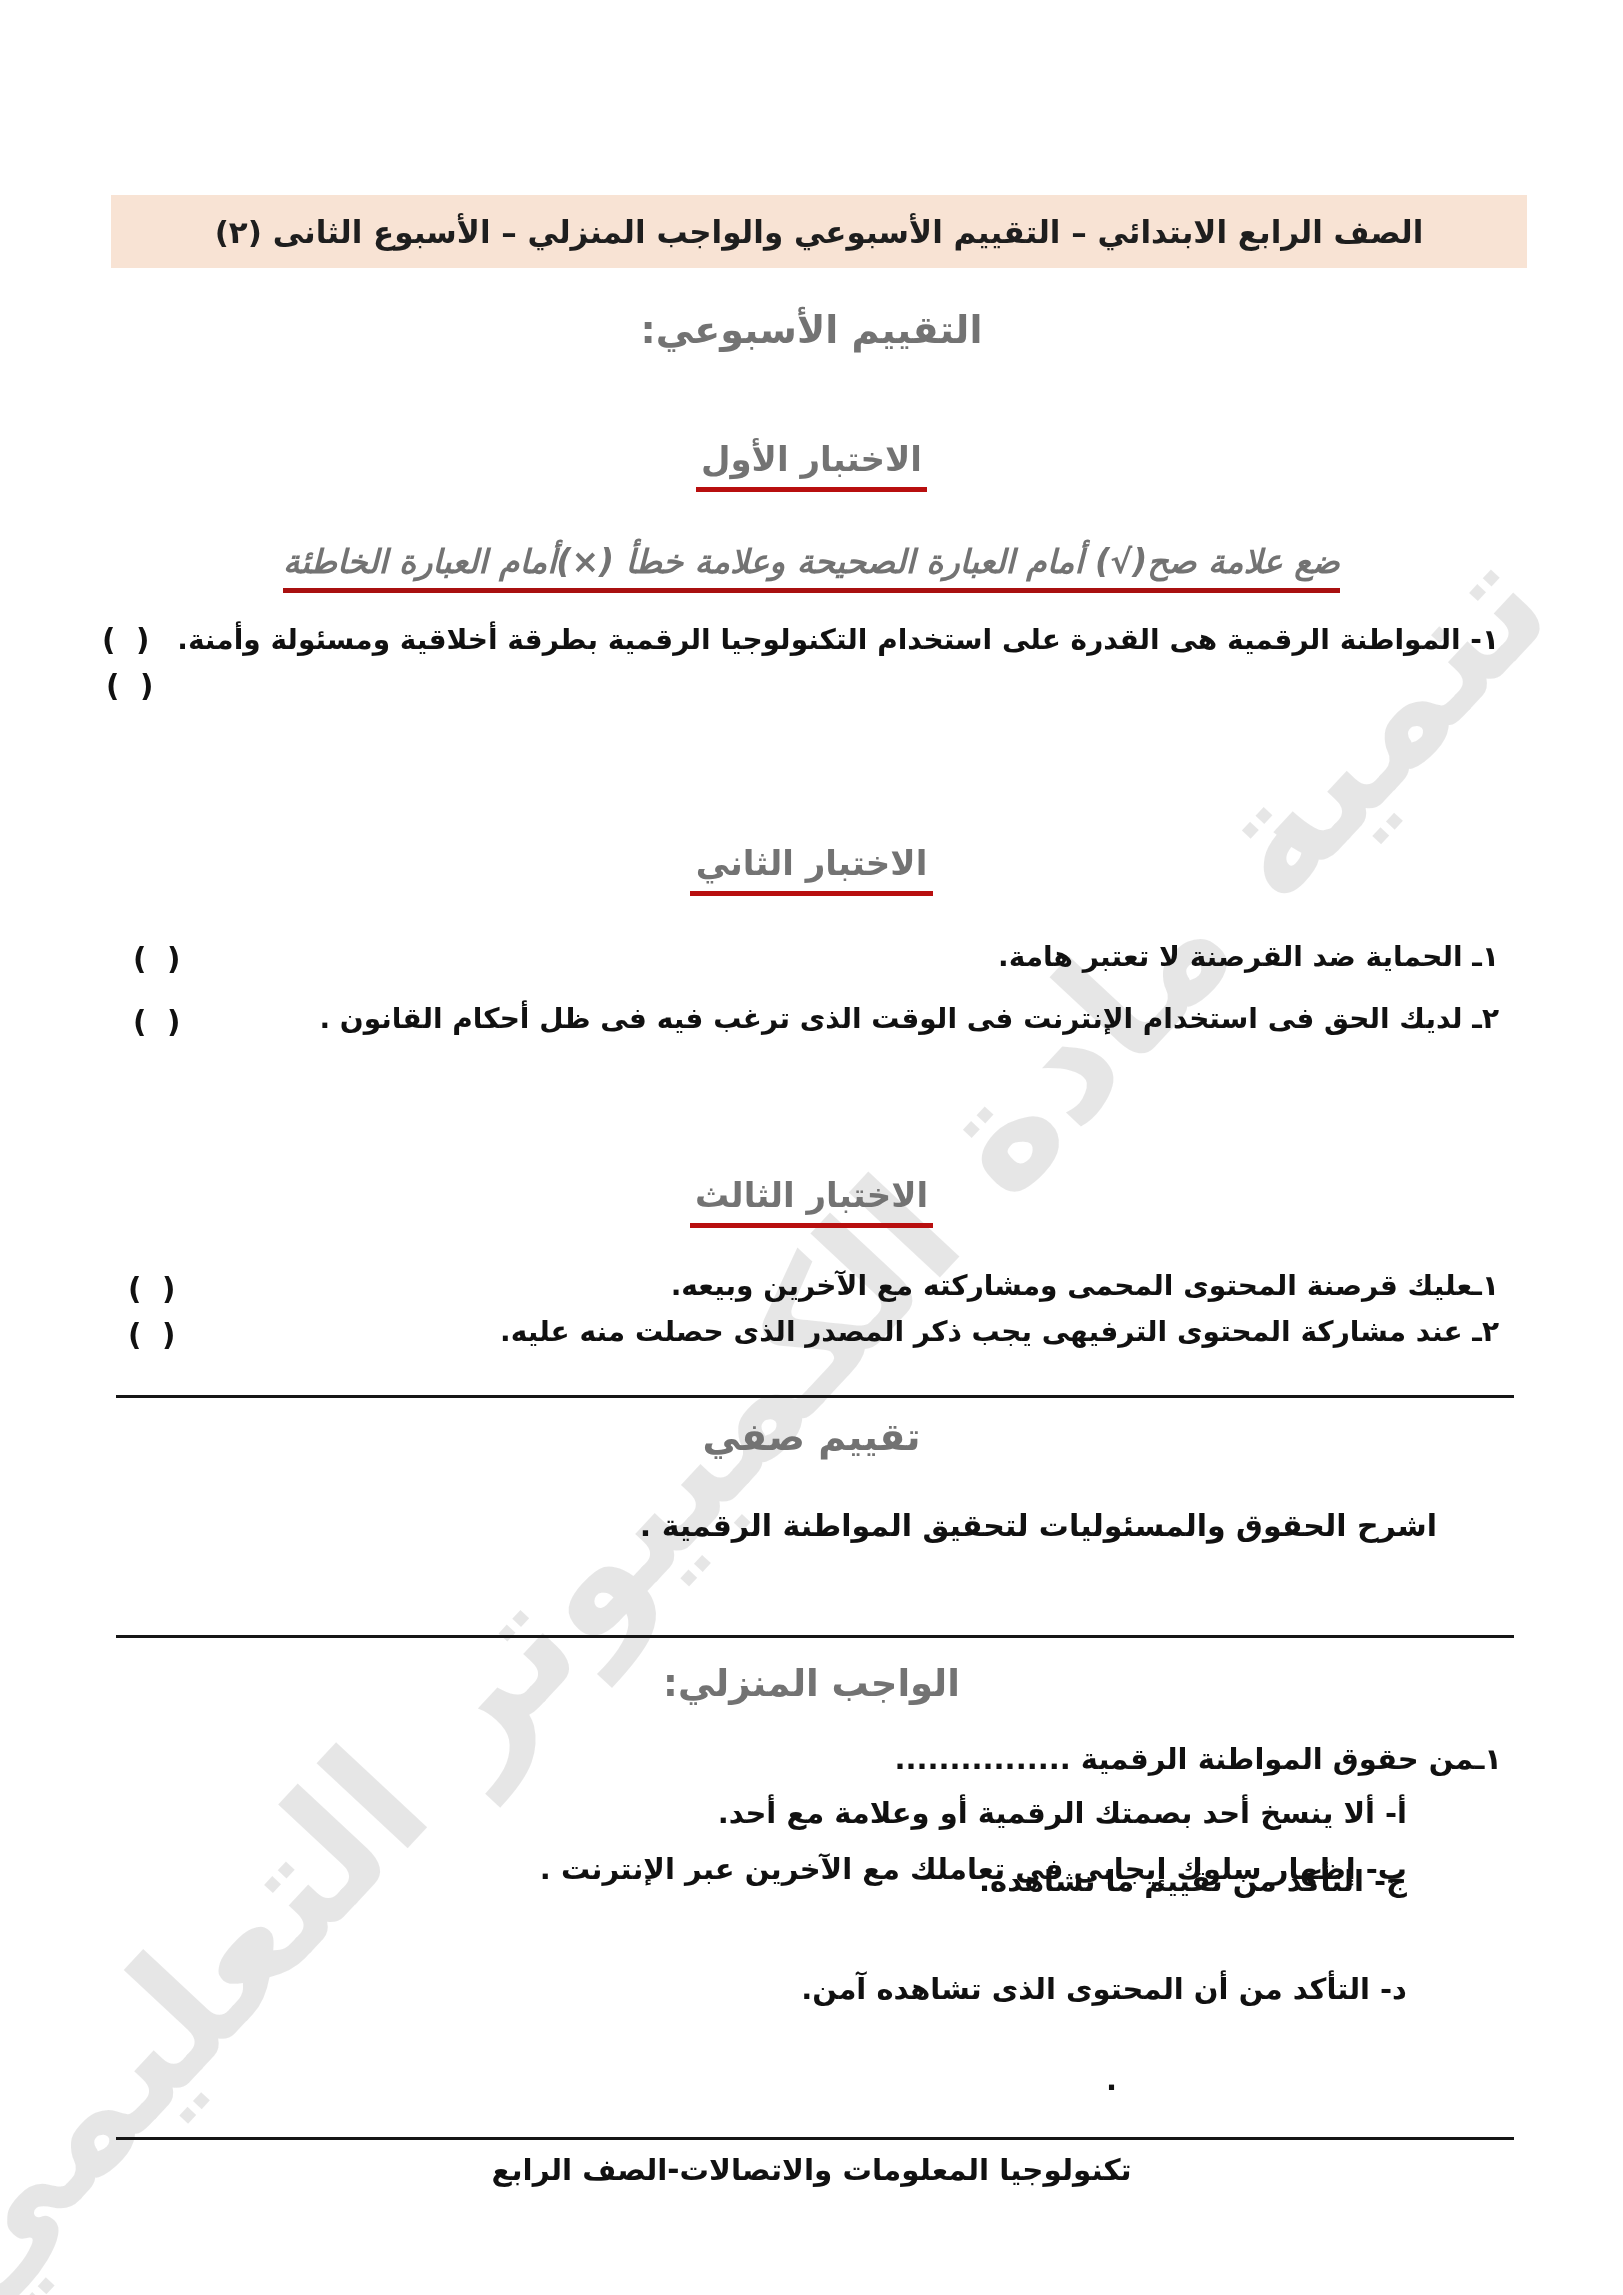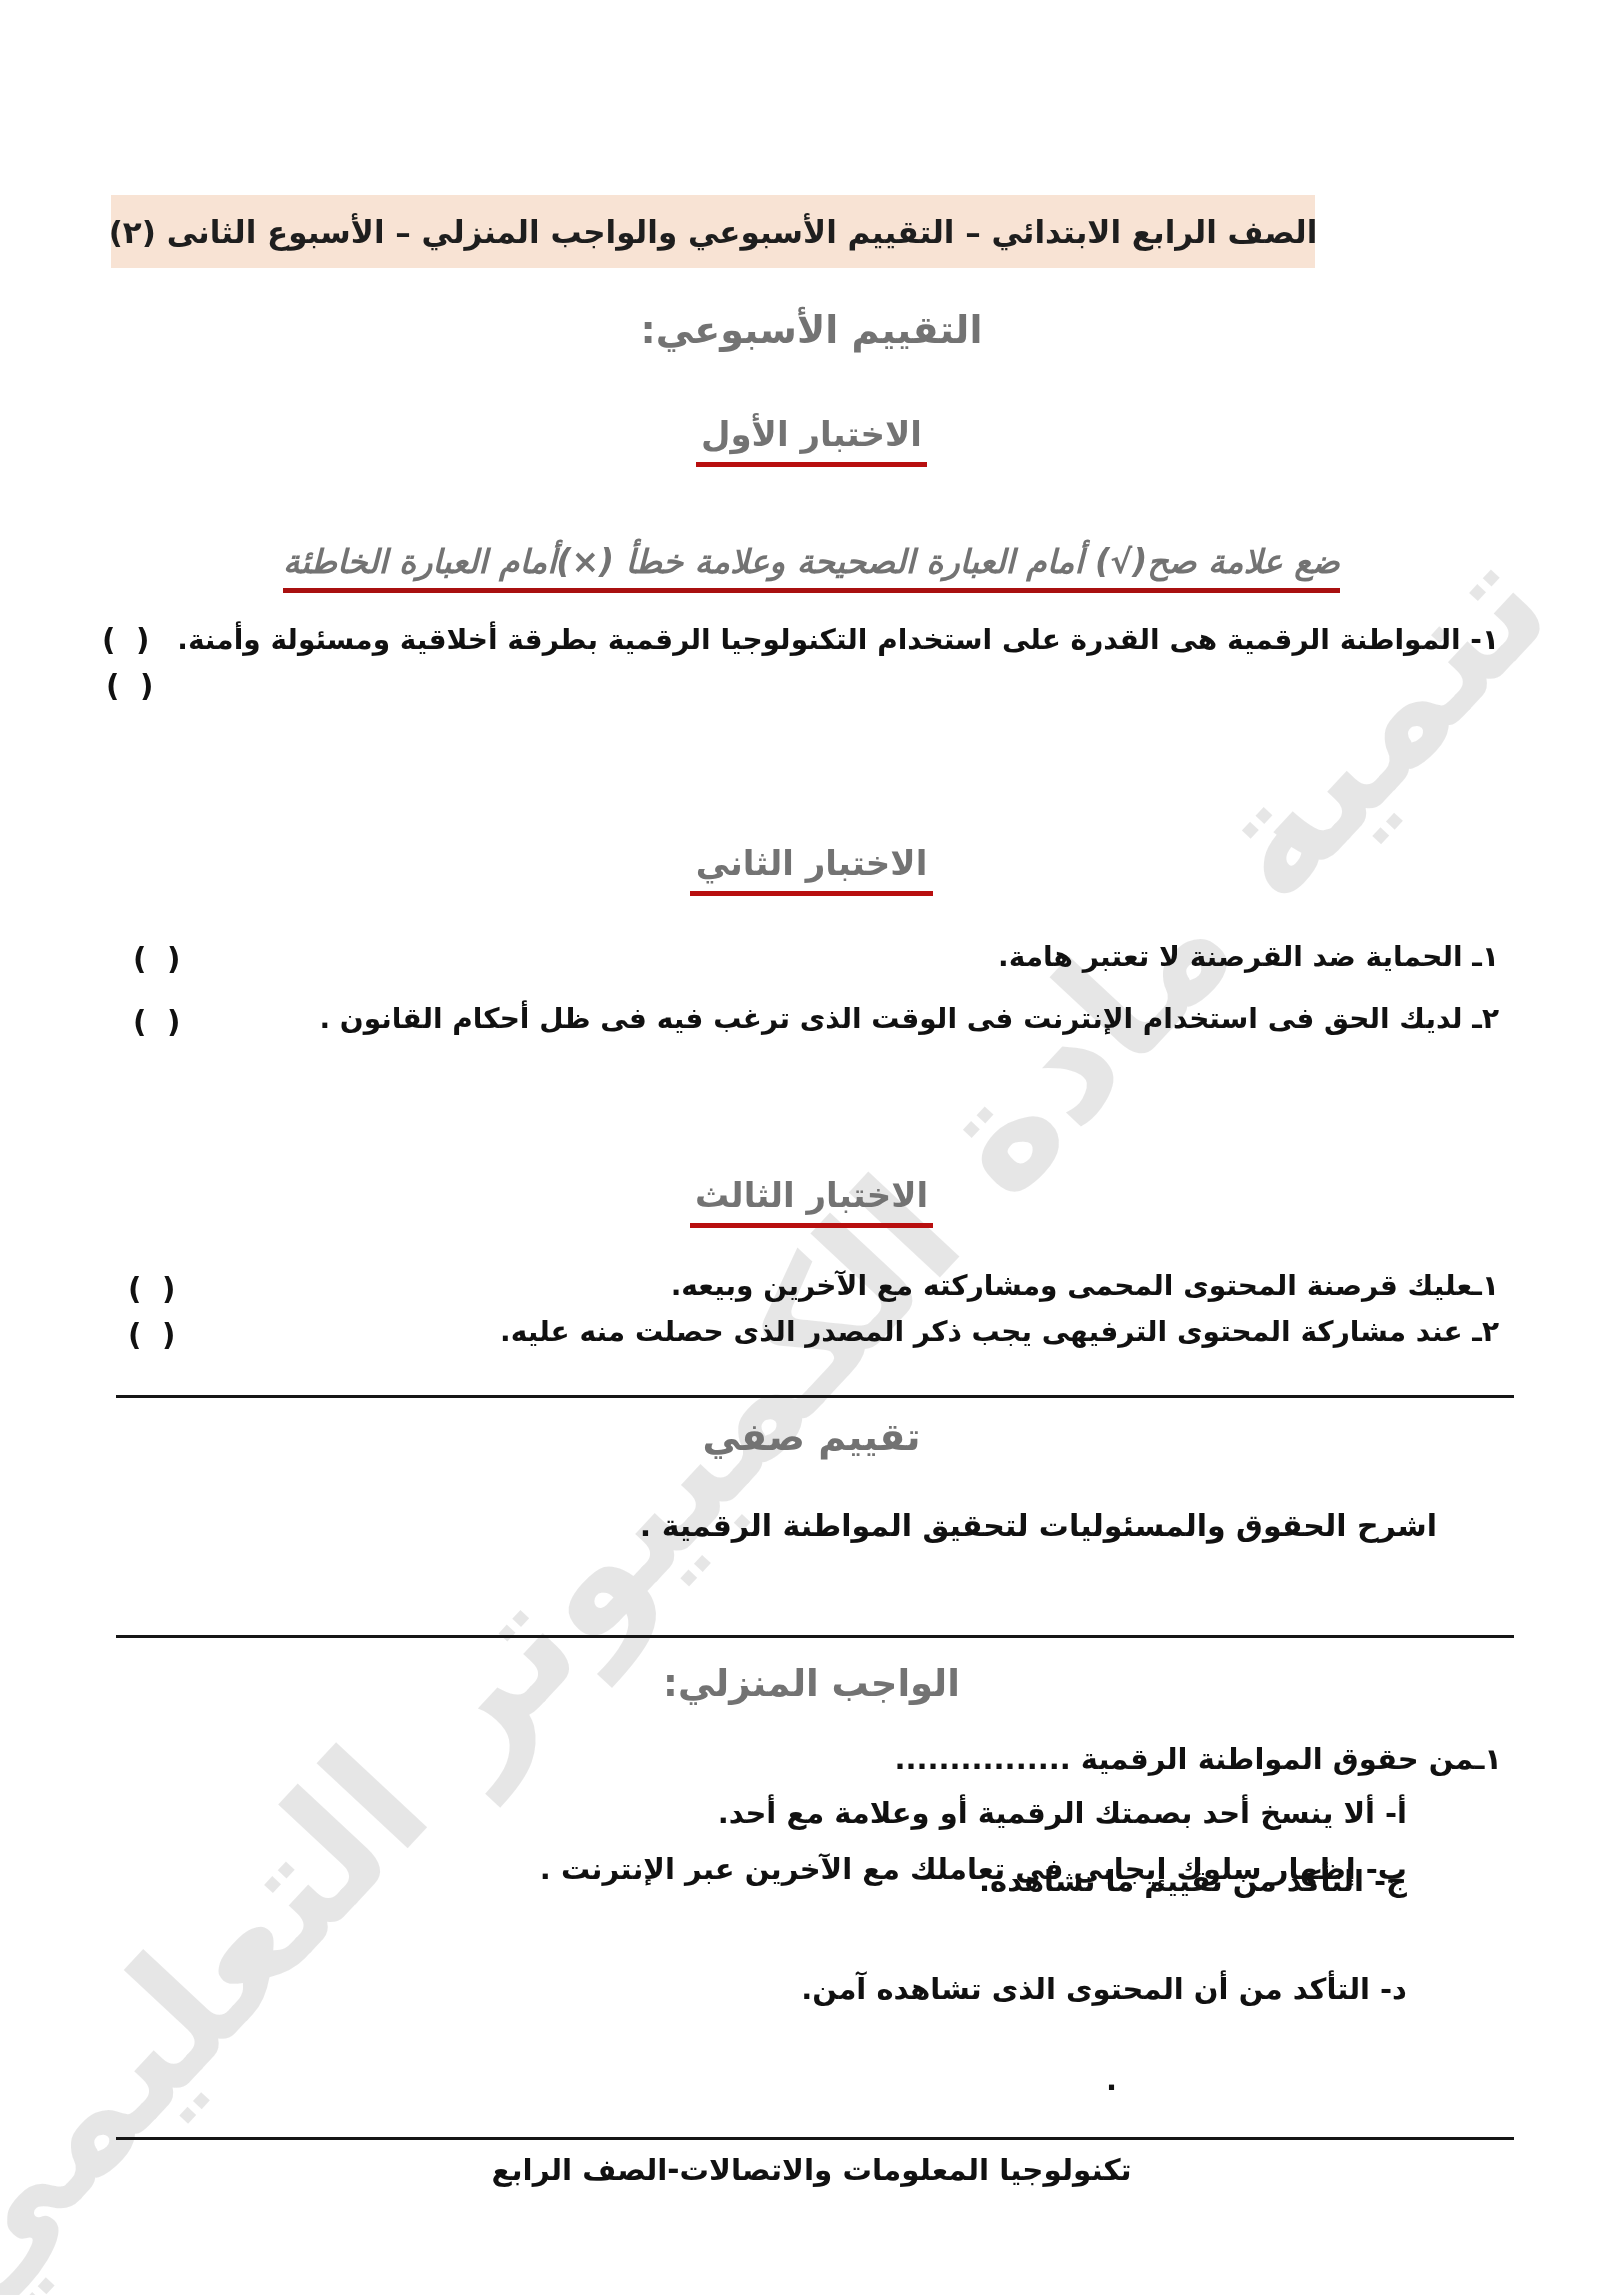--- a/index.html
+++ b/index.html
@@ -18,21 +18,21 @@
     top:1201px;left:-167px;width:2002px;
     text-align:center;
     font-size:164px;line-height:216px;
     color:#1a1a1a;opacity:0.10;
     transform:rotate(-47deg);
     white-space:nowrap;
     pointer-events:none;
   }
   .header-bar{
     position:absolute;
-    top:195px;left:111px;width:1204px;height:73px;
+    top:195px;left:111px;width:1416px;height:73px;
     background:#f8e3d4;
     display:flex;align-items:center;justify-content:center;
     font-size:31px;color:#1e1e1e;
     white-space:nowrap;
   }
   .center-line{
     position:absolute;left:0;width:100%;
     text-align:center;white-space:nowrap;
   }
   .red{color:#737373;}
@@ -81,21 +81,21 @@
 <div class="page">
 
   <div class="watermark">تنمية مادة الكمبيوتر التعليمي</div>
 
   <div class="header-bar">
     <span>الصف الرابع الابتدائي – التقييم الأسبوعي والواجب المنزلي – الأسبوع الثانى (٢)</span>
   </div>
 
   <div class="center-line red weekly-title">التقييم الأسبوعي:</div>
 
-  <div class="center-line red exam-title-wrap" style="top:414px">
+  <div class="center-line red exam-title-wrap" style="top:439px">
     <span class="exam-title">الاختبار الأول</span>
   </div>
   <div class="instruction-wrap red">
     <span class="instruction-inner">ضع علامة صح(√) أمام العبارة الصحيحة وعلامة خطأ (×)أمام العبارة الخاطئة</span>
   </div>
   <div class="item" style="top:623px">١-  المواطنة الرقمية هى القدرة على استخدام التكنولوجيا الرقمية بطرقة أخلاقية ومسئولة وأمنة.</div>
   <div class="bracket" style="top:623px;left:102px">(  )</div>
   <div class="bracket" style="top:669px;left:106px">(  )</div>
 
   <div class="center-line red exam-title-wrap" style="top:843px">

